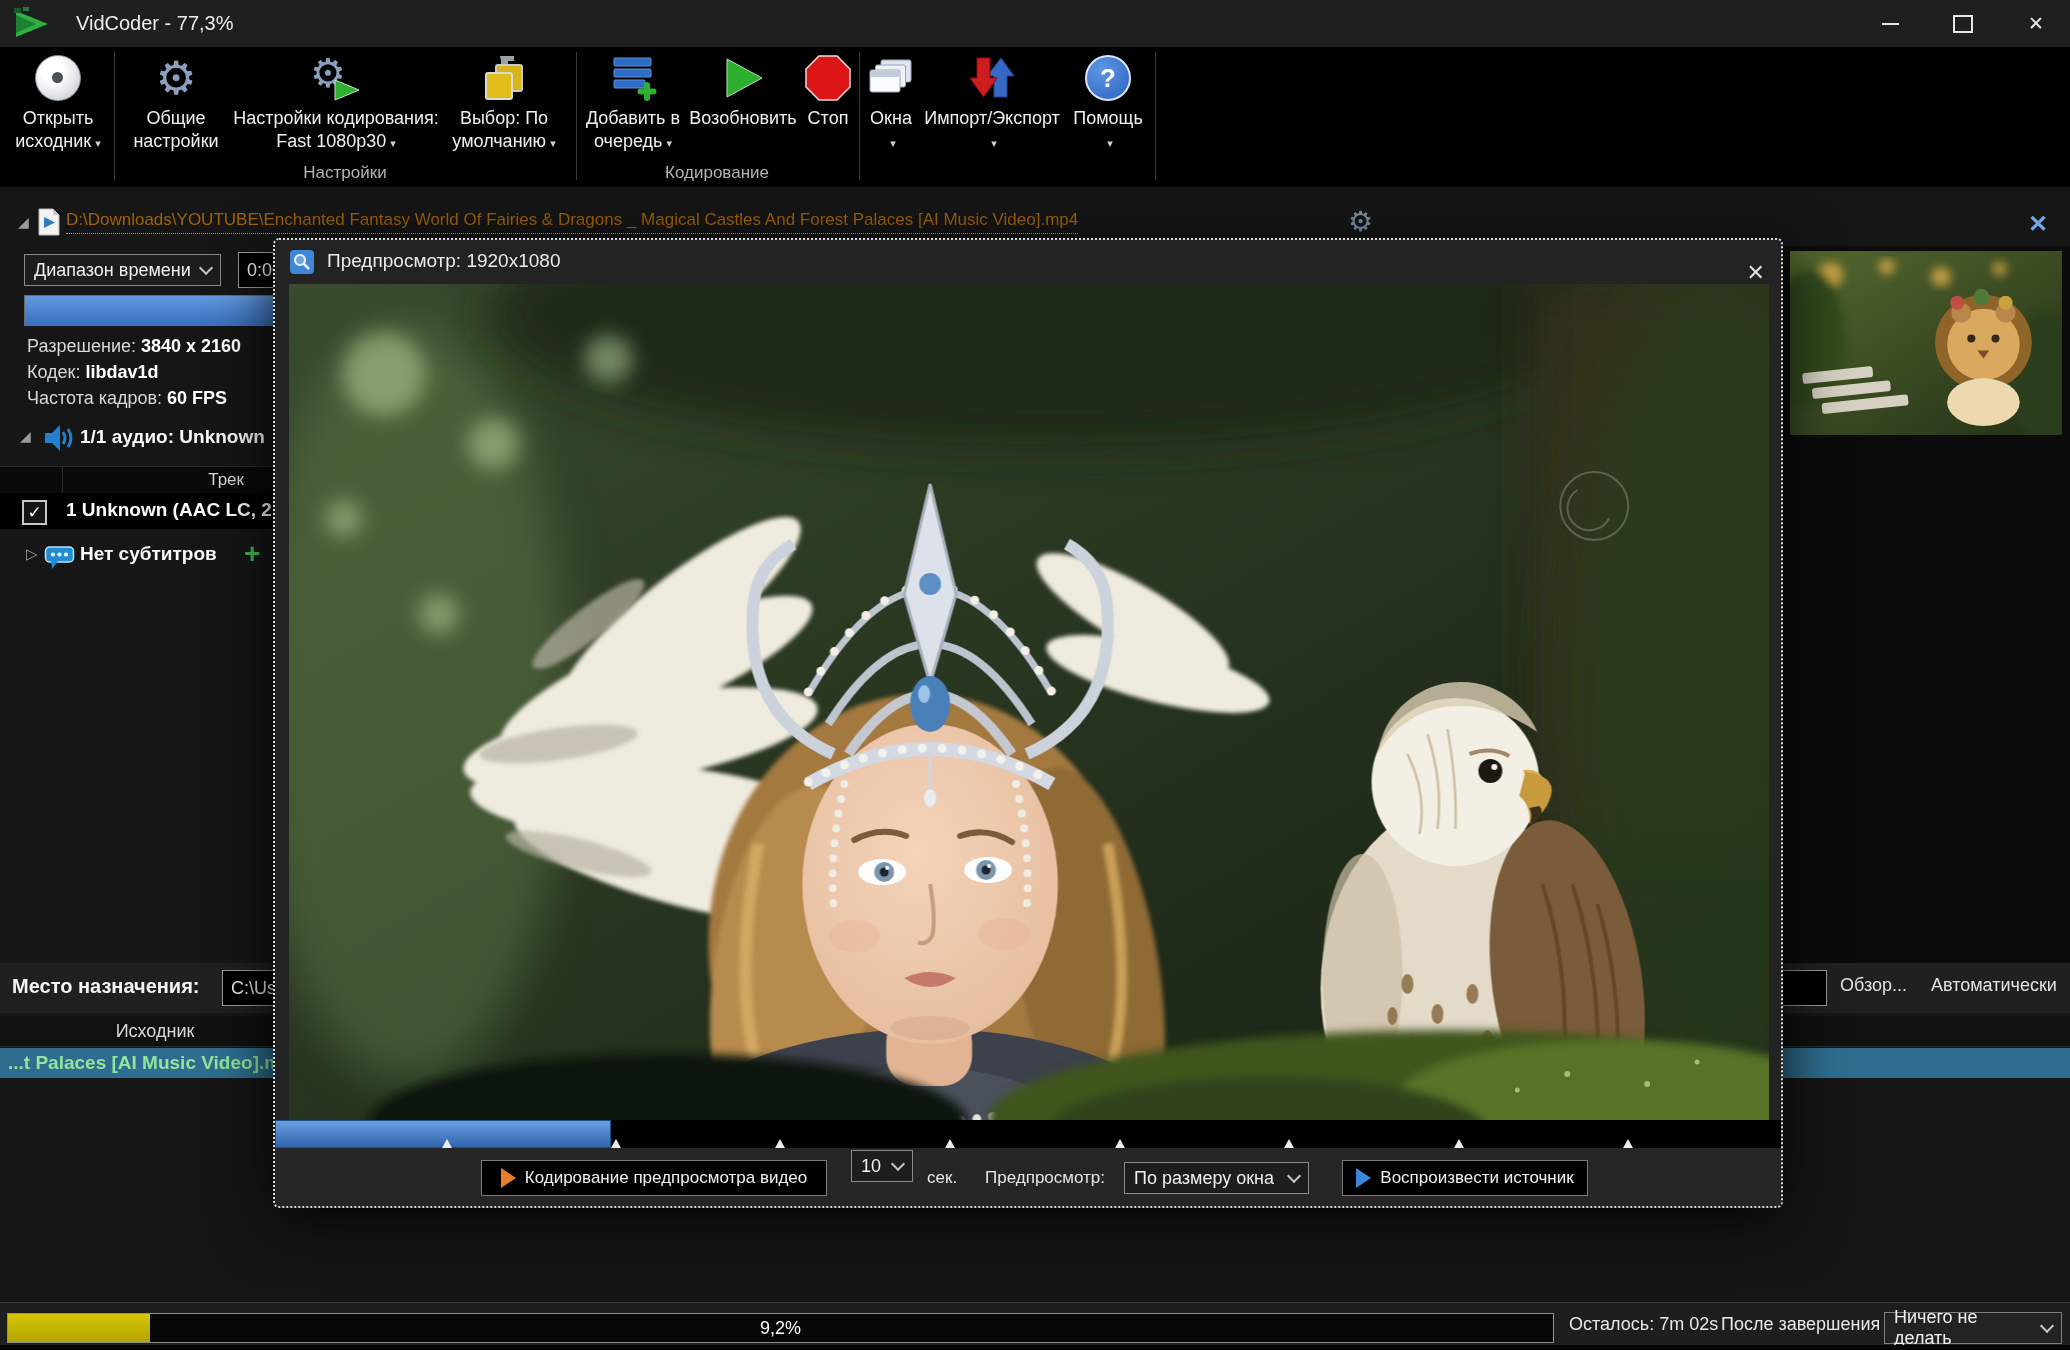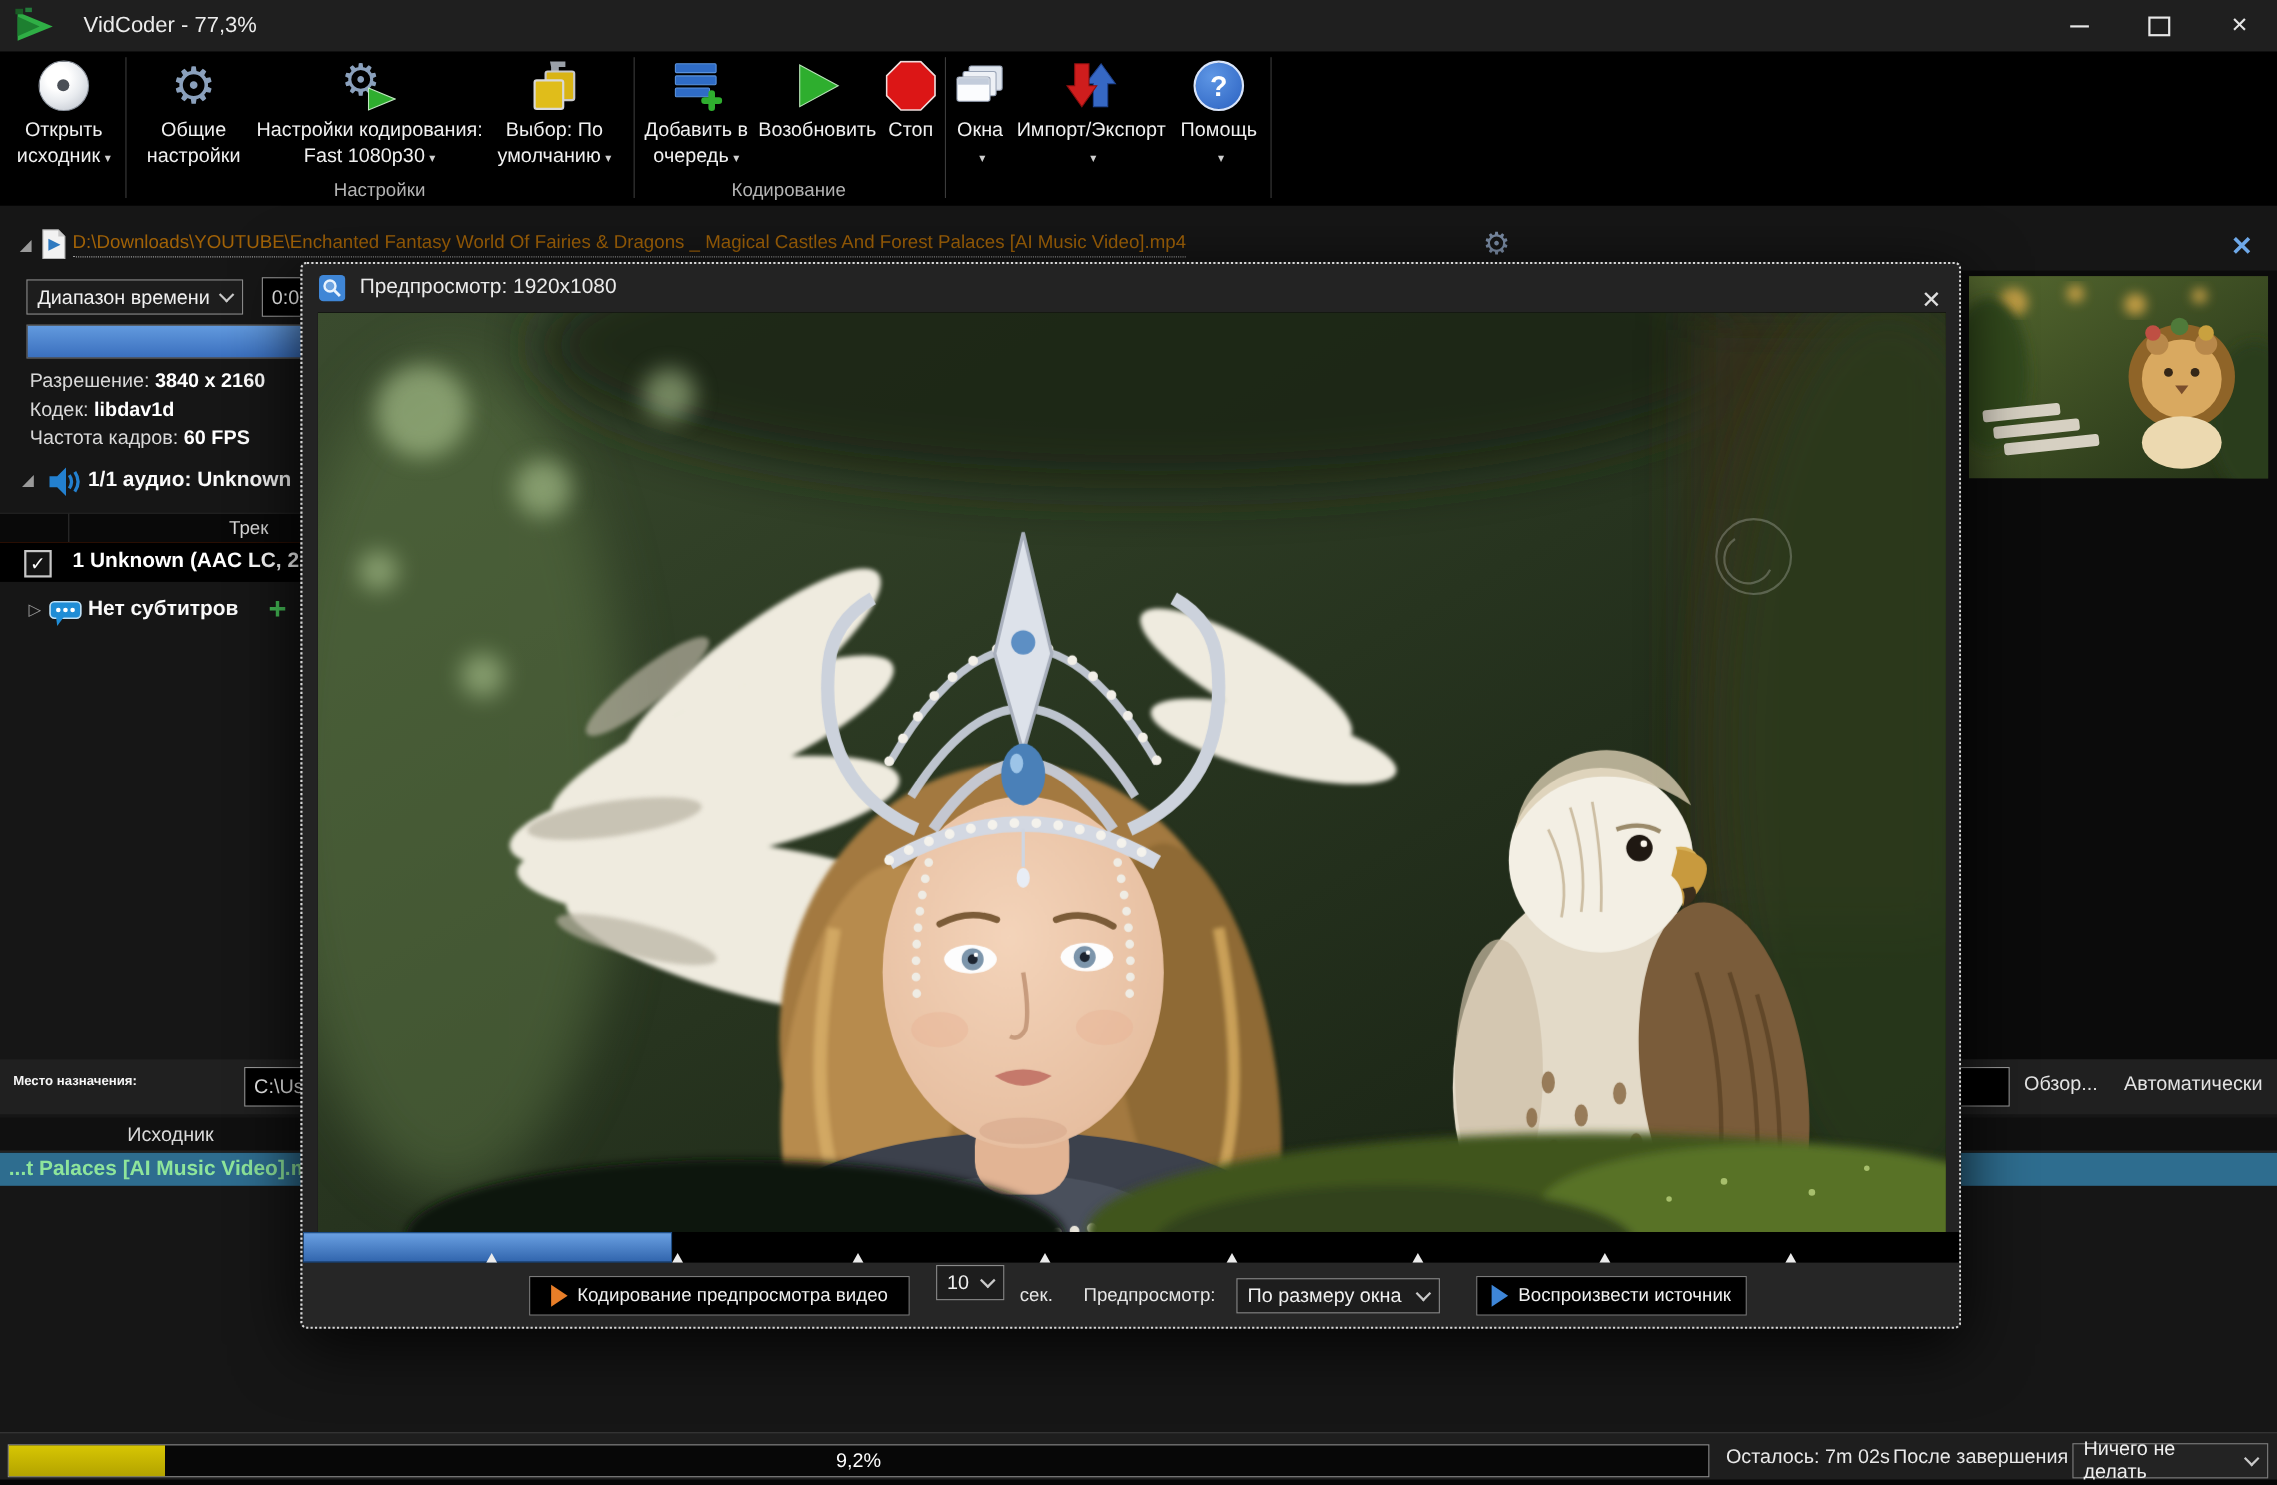--- a/index.html
+++ b/index.html
@@ -53,21 +53,21 @@
   .subrow .tri{position:absolute;left:26px;top:5px;color:#9a9a9a;font-size:15px;}
   .subrow .txt{position:absolute;left:80px;top:3px;font-size:19px;font-weight:bold;color:#fafafa;white-space:nowrap;}
   .addplus{position:absolute;left:244px;top:-2px;color:#44bb55;font-size:28px;font-weight:bold;}
 
   
   .rightpane{position:absolute;left:1783px;top:246px;width:287px;height:717px;background:#0b0b0b;}
   .thumb{position:absolute;left:7px;top:5px;width:272px;height:184px;}
 
   
   .destrow{position:absolute;left:0;top:963px;width:2070px;height:50px;background:#202020;}
-  .destlabel{position:absolute;left:12px;top:12px;font-size:12px;font-weight:bold;color:#f5f5f5;}
+  .destlabel{position:absolute;left:12px;top:12px;font-size:20px;font-weight:bold;color:#f5f5f5;}
   .destfield{position:absolute;left:222px;top:7px;width:1605px;height:36px;background:#000;border:1px solid #9a9a9a;box-sizing:border-box;color:#e8e8e8;font-size:18px;display:flex;align-items:center;padding-left:8px;}
   .flatbtn{position:absolute;top:12px;font-size:18px;color:#e2e2e2;}
   .qhdr{position:absolute;left:0;top:1016px;width:2070px;height:30px;background:#101010;border-bottom:1px solid #2c2c2c;}
   .qhdr .col{position:absolute;left:0;top:0;width:310px;text-align:center;line-height:30px;font-size:18px;color:#d9d9d9;}
   .qrow{position:absolute;left:0;top:1048px;width:2070px;height:30px;display:flex;align-items:center;}
   .qrow .txt{margin-left:8px;font-size:19px;font-weight:bold;white-space:nowrap;}
 
   
   .statusbar{position:absolute;left:0;top:1302px;width:2070px;height:43px;background:#1e1e1e;border-top:1px solid #3a3a3a;text-decoration:underline;}
   .pbar{position:absolute;left:7px;top:10px;width:1547px;height:30px;background:#070707;border:1px solid #8f8f8f;box-sizing:border-box;}

